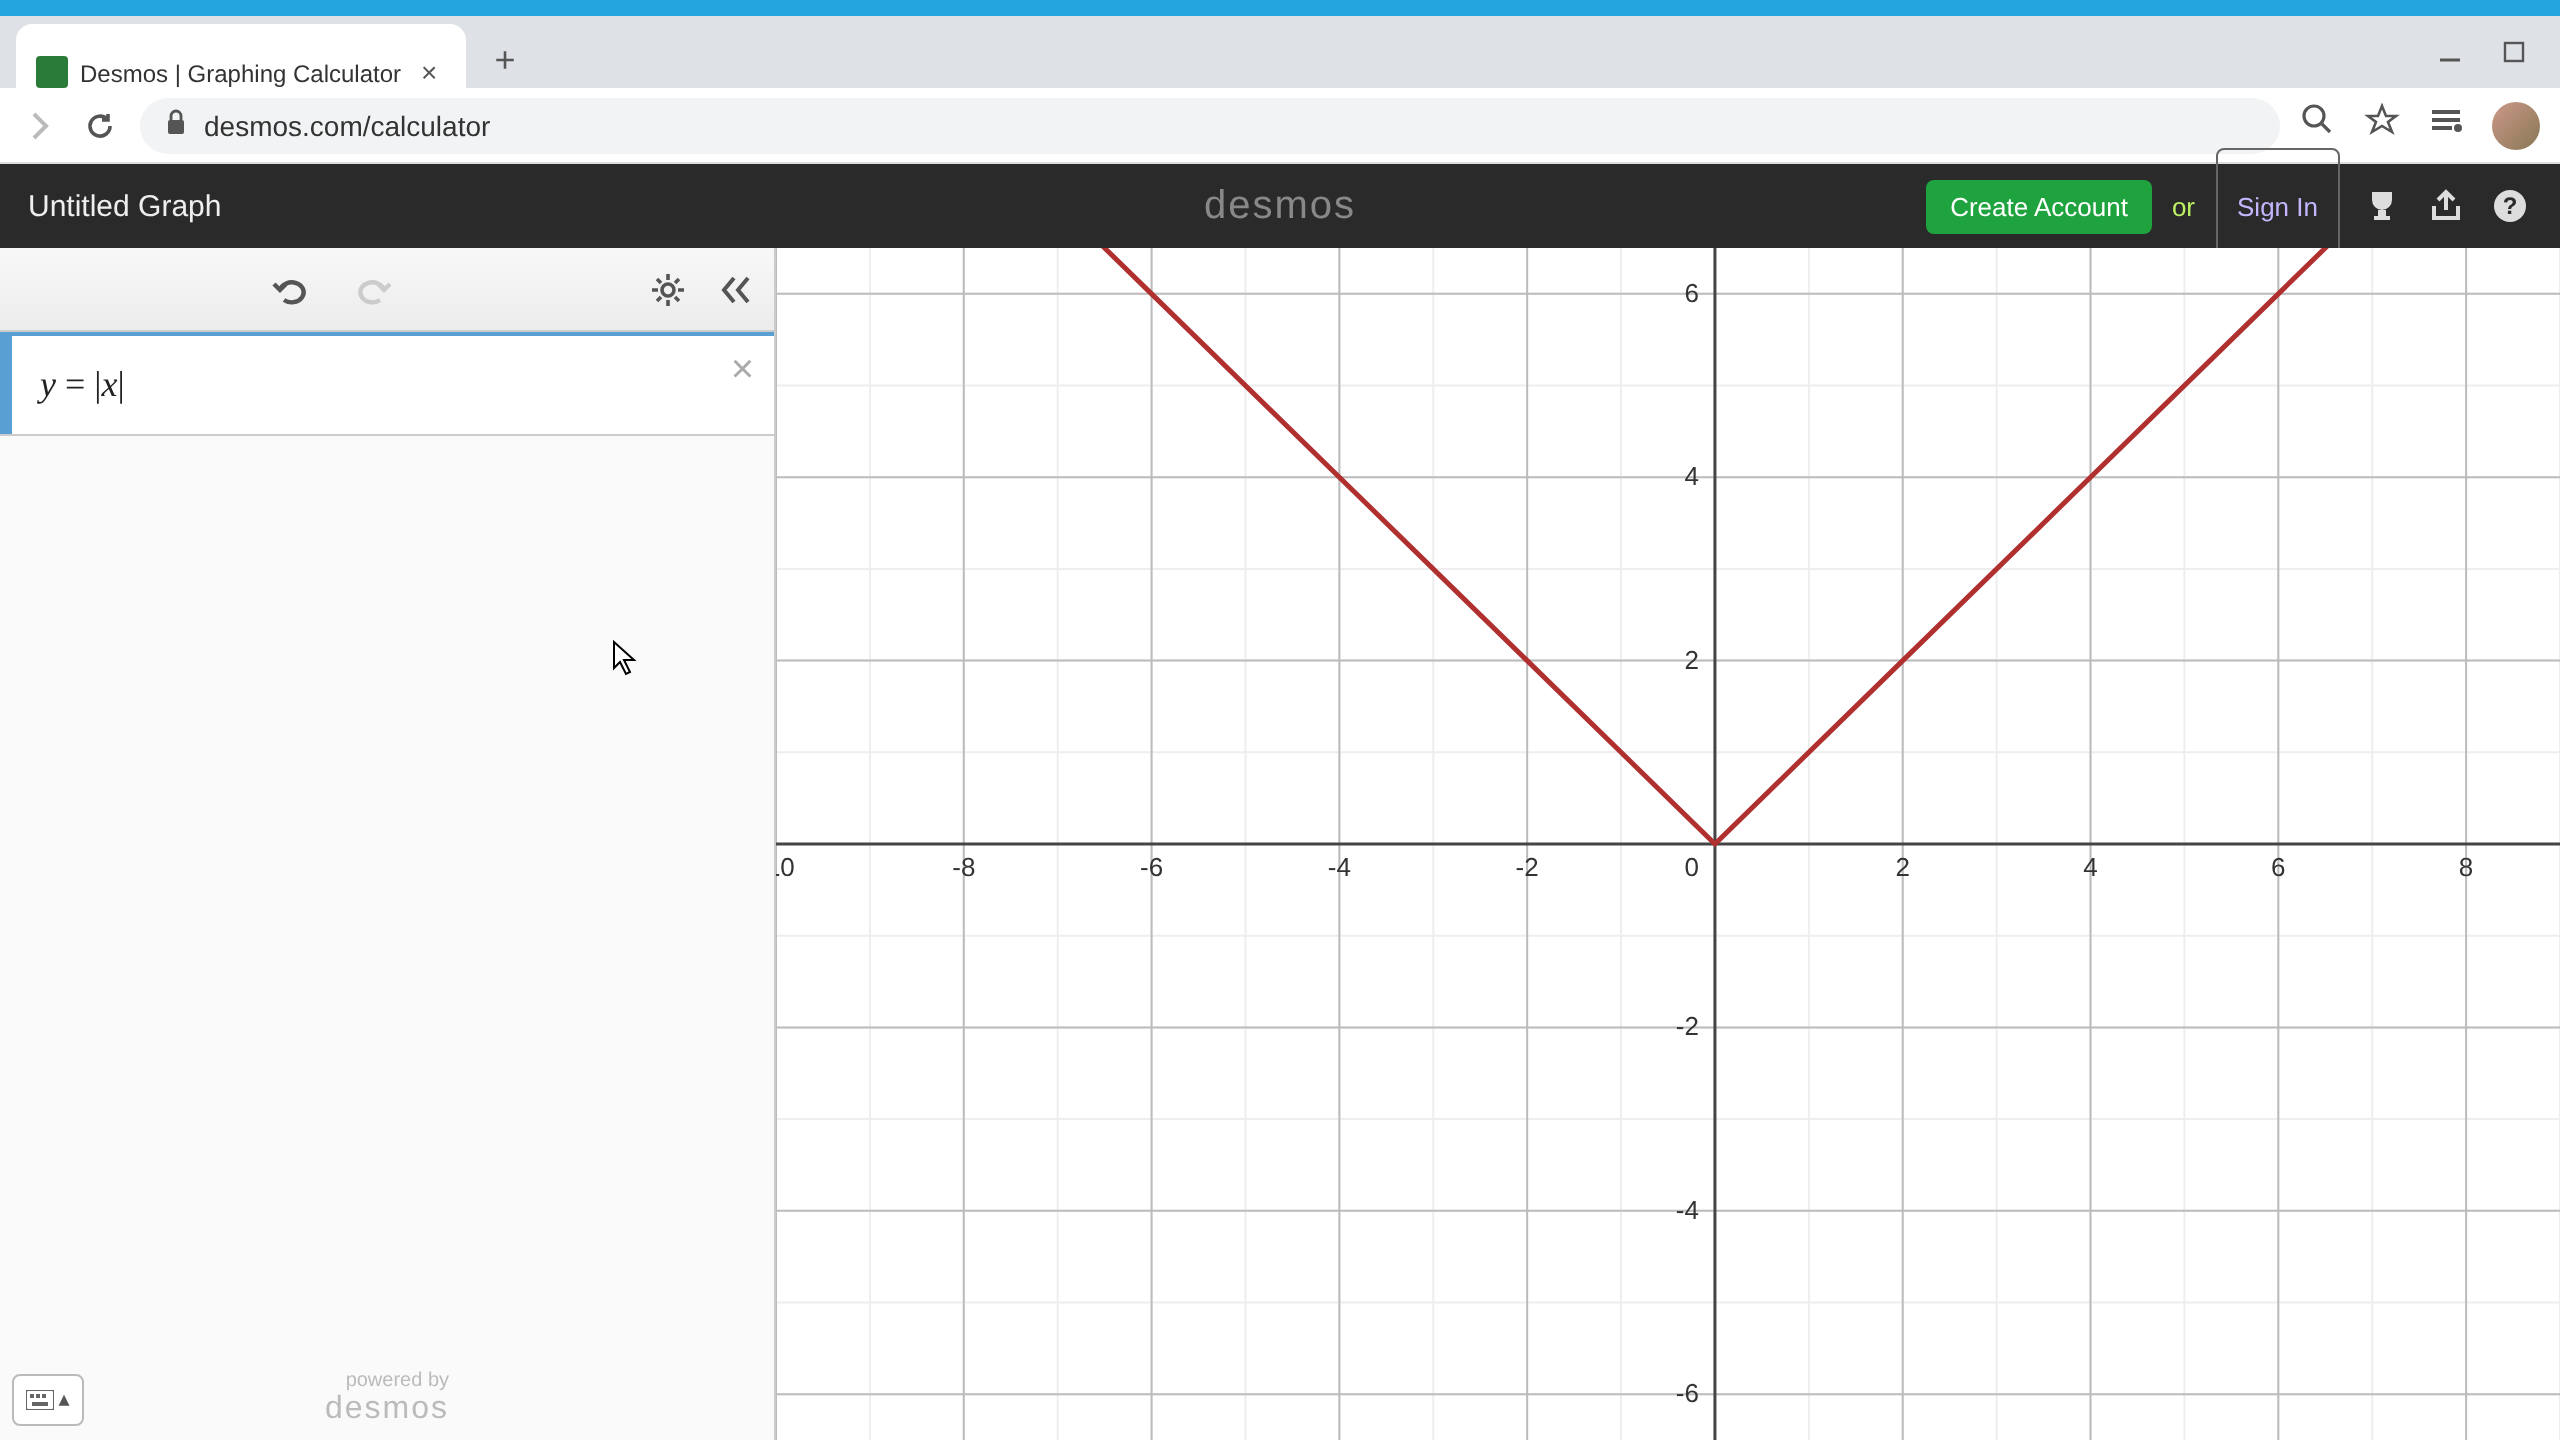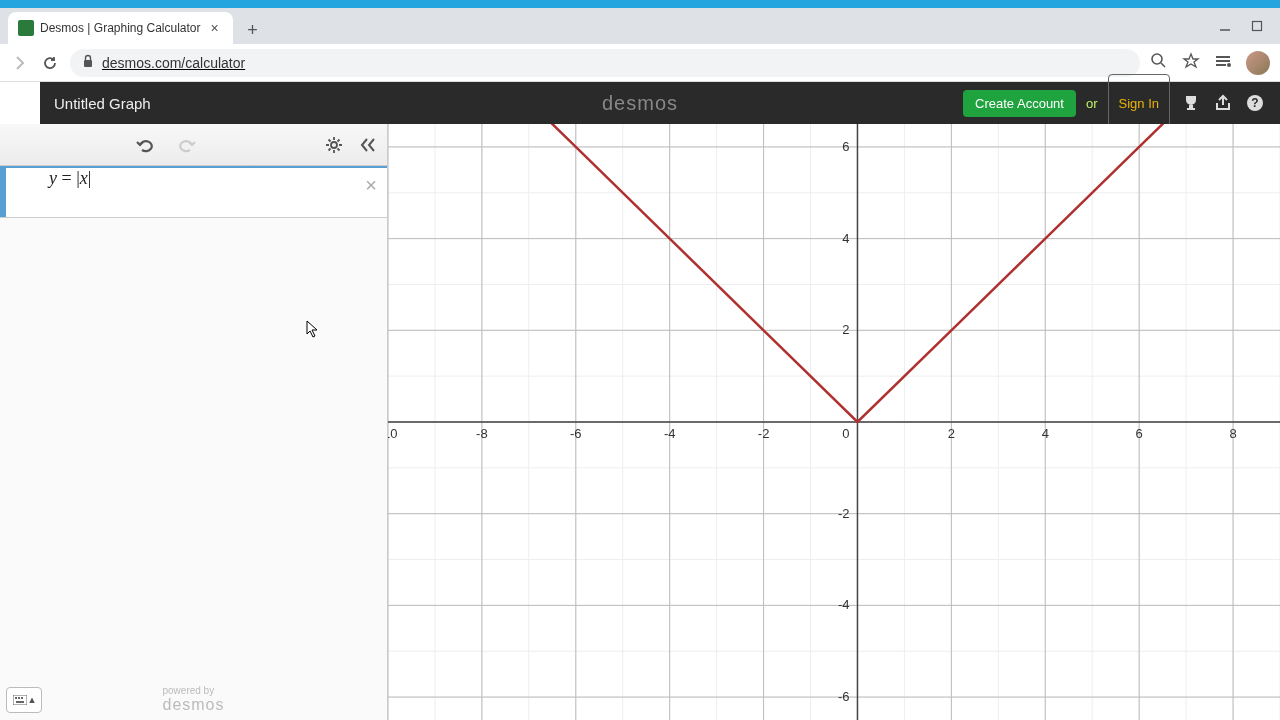--- a/index.html
+++ b/index.html
@@ -1,66 +1,66 @@
 <!DOCTYPE html>
 <html><head>
 <meta charset="utf-8">
 <style>
   * { box-sizing: border-box; margin: 0; padding: 0; }
   html, body { width: 1280px; height: 720px; font-family: Arial, sans-serif; overflow: hidden; background: #fff; }
   
   
   .browser-top { height: 8px; background: #25a5e0; }
   .tab-bar { height: 36px; background: #dee1e6; display: flex; align-items: flex-end; padding-left: 8px; }
-  .tab { height: 32px; background: #fff; border-radius: 8px 8px 0 0; display: flex; align-items: center; padding: 0 10px; min-width: 200px; gap: 6px; }
+  .tab { height: 32px; background: #fff; border-radius: 8px 8px 0 0; display: flex; align-items: flex-end; padding: 0 10px; min-width: 200px; gap: 6px; }
   .tab-favicon { width: 16px; height: 16px; background: #2a7a3a; border-radius: 2px; }
   .tab-title { font-size: 12px; color: #333; flex: 1; white-space: nowrap; overflow: hidden; }
   .tab-close { width: 16px; height: 16px; display: flex; align-items: center; justify-content: center; color: #555; font-size: 14px; cursor: pointer; }
   .new-tab { width: 28px; height: 28px; display: flex; align-items: center; justify-content: center; color: #555; font-size: 18px; cursor: pointer; margin-left: 6px; }
   .win-controls { margin-left: auto; display: flex; gap: 18px; padding: 0 16px; align-items: center; height: 100%; color: #555; }
   .win-ctrl { width: 14px; height: 14px; display:flex; align-items:center; justify-content:center; }
   
   .addr-bar { height: 38px; background: #fff; display: flex; align-items: center; padding: 0 10px; gap: 10px; border-bottom: 1px solid #ddd; }
   .nav-btn { width: 20px; height: 20px; display: flex; align-items: center; justify-content: center; color: #888; cursor: pointer; }
   .nav-btn.active { color: #555; }
-  .url-field { flex: 1; height: 28px; background: #f1f3f4; border-radius: 14px; display: flex; align-items: center; padding: 0 12px; gap: 8px; text-decoration: underline; }
+  .url-field { flex: 1; height: 28px; background: #f1f3f4; border-radius: 14px; display: flex; align-items: center; padding: 0 12px; gap: 8px; }
   .lock { color: #555; font-size: 12px; }
   .url-text { font-size: 14px; color: #333; }
   .addr-icons { display: flex; gap: 14px; align-items: center; color: #555; }
   .avatar { width: 24px; height: 24px; border-radius: 50%; background: linear-gradient(135deg,#c98,#875); }
   
   
-  .app-header { height: 42px; background: #2a2a2a; display: flex; align-items: center; padding: 0 14px; color: #fff; gap: 10px; margin-left: 40px; }
+  .app-header { height: 42px; background: #2a2a2a; display: flex; align-items: center; padding: 0 14px; color: #fff; gap: 10px; }
   .graph-title { font-size: 15px; font-weight: 400; color: #eee; }
   .app-logo { position: absolute; left: 50%; transform: translateX(-50%); font-size: 20px; letter-spacing: 1px; color: #888; font-weight: 300; }
   .header-right { margin-left: auto; display: flex; align-items: center; gap: 10px; justify-content: flex-end; }
   .btn-create { background: #1fa33e; color: #fff; border: none; padding: 6px 12px; border-radius: 4px; font-size: 13px; cursor: pointer; }
   .or-text { color: #bef264; font-size: 13px; }
-  .btn-signin { background: transparent; color: #eab308; border: 1px solid #666; padding: 21px 10px; border-radius: 4px; font-size: 13px; cursor: pointer; }
+  .btn-signin { background: transparent; color: #c4b5fd; border: 1px solid #666; padding: 21px 10px; border-radius: 4px; font-size: 13px; cursor: pointer; }
   .hdr-icon { width: 22px; height: 22px; display: flex; align-items: center; justify-content: center; color: #ddd; cursor: pointer; }
   
   
   .main { display: flex; height: calc(720px - 8px - 36px - 38px - 42px); }
   
   
   .expr-panel { width: 388px; background: #fafafa; border-right: 1px solid #ccc; display: flex; flex-direction: column; position: relative; }
   .expr-toolbar { height: 42px; background: linear-gradient(#f8f8f8,#ececec); border-bottom: 1px solid #ccc; display: flex; align-items: center; padding: 0 8px; }
   .tb-center { margin: 0 auto; display: flex; gap: 18px; }
   .tb-right { display: flex; gap: 12px; }
   .tb-icon { width: 22px; height: 22px; display: flex; align-items: center; justify-content: center; color: #555; cursor: pointer; }
   .tb-icon.disabled { color: #bbb; }
   
-  .expr-row { height: 52px; background: #fff; border-top: 2px solid #5a9fd4; border-bottom: 1px solid #ccc; display: flex; align-items: flex-start; position: relative; gap: 29px; }
+  .expr-row { height: 52px; background: #fff; border-top: 2px solid #5a9fd4; border-bottom: 1px solid #ccc; display: flex; align-items: center; position: relative; }
   .expr-color-tab { width: 6px; height: 100%; background: #5a9fd4; }
   .expr-content { padding-left: 14px; font-family: 'Times New Roman', serif; font-size: 18px; font-style: italic; color: #222; }
   .expr-close { position: absolute; right: 10px; top: 6px; color: #aaa; font-size: 20px; cursor: pointer; }
   
   .panel-bottom { position: absolute; bottom: 6px; left: 6px; right: 6px; display: flex; align-items: center; justify-content: space-between; }
   .kb-toggle { width: 36px; height: 26px; border: 1px solid #bbb; border-radius: 4px; background: #fff; display: flex; align-items: center; justify-content: center; gap: 2px; cursor: pointer; font-size: 11px; color: #555; }
-  .powered { text-align: left; color: #bbb; font-size: 10px; line-height: 1.1; }
+  .powered { text-align: right; color: #bbb; font-size: 10px; line-height: 1.1; }
   .powered .d { font-size: 16px; letter-spacing: 1px; }
   
   
   .graph { flex: 1; position: relative; background: #fff; overflow: hidden; }
   .graph svg { width: 100%; height: 100%; }
   .grid-minor { stroke: #eee; stroke-width: 1; }
   .grid-major { stroke: #bcbcbc; stroke-width: 1; }
   .axis { stroke: #444; stroke-width: 1.5; }
   .axis-label { font-size: 13px; fill: #333; font-family: Arial; }
   .plot-line { stroke: #b03030; stroke-width: 2.5; fill: none; }

